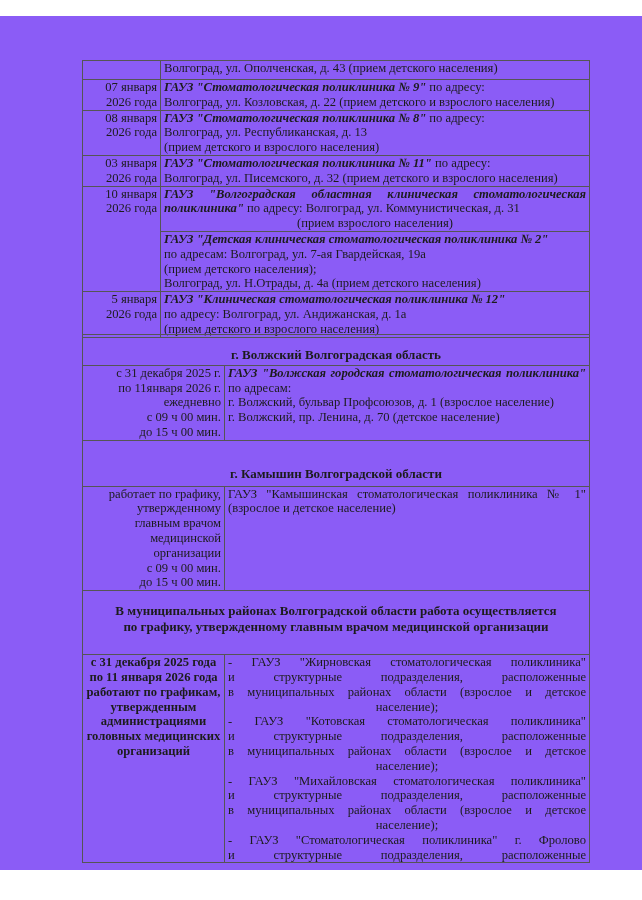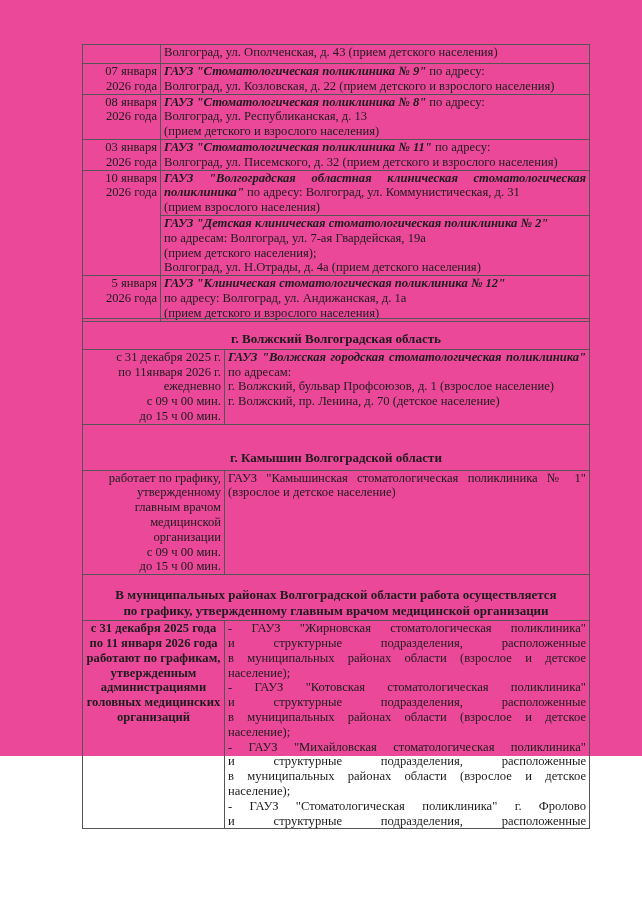--- a/index.html
+++ b/index.html
@@ -1,33 +1,33 @@
 <!DOCTYPE html>
 <html><head>
 <meta charset="utf-8">
 <style>
   html, body { margin: 0; padding: 0; background: #ffffff; }
   body { width: 642px; height: 900px; position: relative; overflow: hidden;
          font-family: "Liberation Serif", "DejaVu Serif", serif; color: #1c1c1c; }
-  .page { position: absolute; left: 0; top: 0; width: 642px; height: 756px; background: #ec4899; }
+  .page { position: absolute; left: 0; top: 16px; width: 642px; height: 854px; background: #8b5cf6; }
   .tbl { position: absolute; left: 82px; top: 44px; width: 508px; border-collapse: collapse;
          table-layout: fixed; font-size: 12.6px; line-height: 14.8px; }
   .tbl td { border: 1px solid #555; vertical-align: top; padding: 0 3px; }
   .date { text-align: right; }
   .it { font-style: italic; font-weight: bold; }
   .just { text-align: justify; }
   .hdr { text-align: center; font-weight: bold; font-size: 13px; }
   .hdr-volzh td { padding-top: 13px; padding-bottom: 2px; }
   .hdr-kam td { padding-top: 26px; padding-bottom: 4px; }
-  .hdr-mun td { padding-top: 12px; padding-bottom: 2px; line-height: 15.5px; }
+  .hdr-mun td { padding-top: 12px; padding-bottom: 20px; line-height: 15.5px; }
   .sched { text-align: right; padding-top: 1px; }
   .mun-left { text-align: center; font-weight: bold; }
   .line { display: block; }
   .justline { display: block; text-align: justify; text-align-last: justify; }
-  .lastline { display: block; text-align: left; }
+  .lastline { display: block; text-align: center; }
 </style>
 </head>
 <body>
 
 <div class="page">
 <table class="tbl">
   <colgroup>
         <col style="width:78px">
         <col>
       </colgroup>

